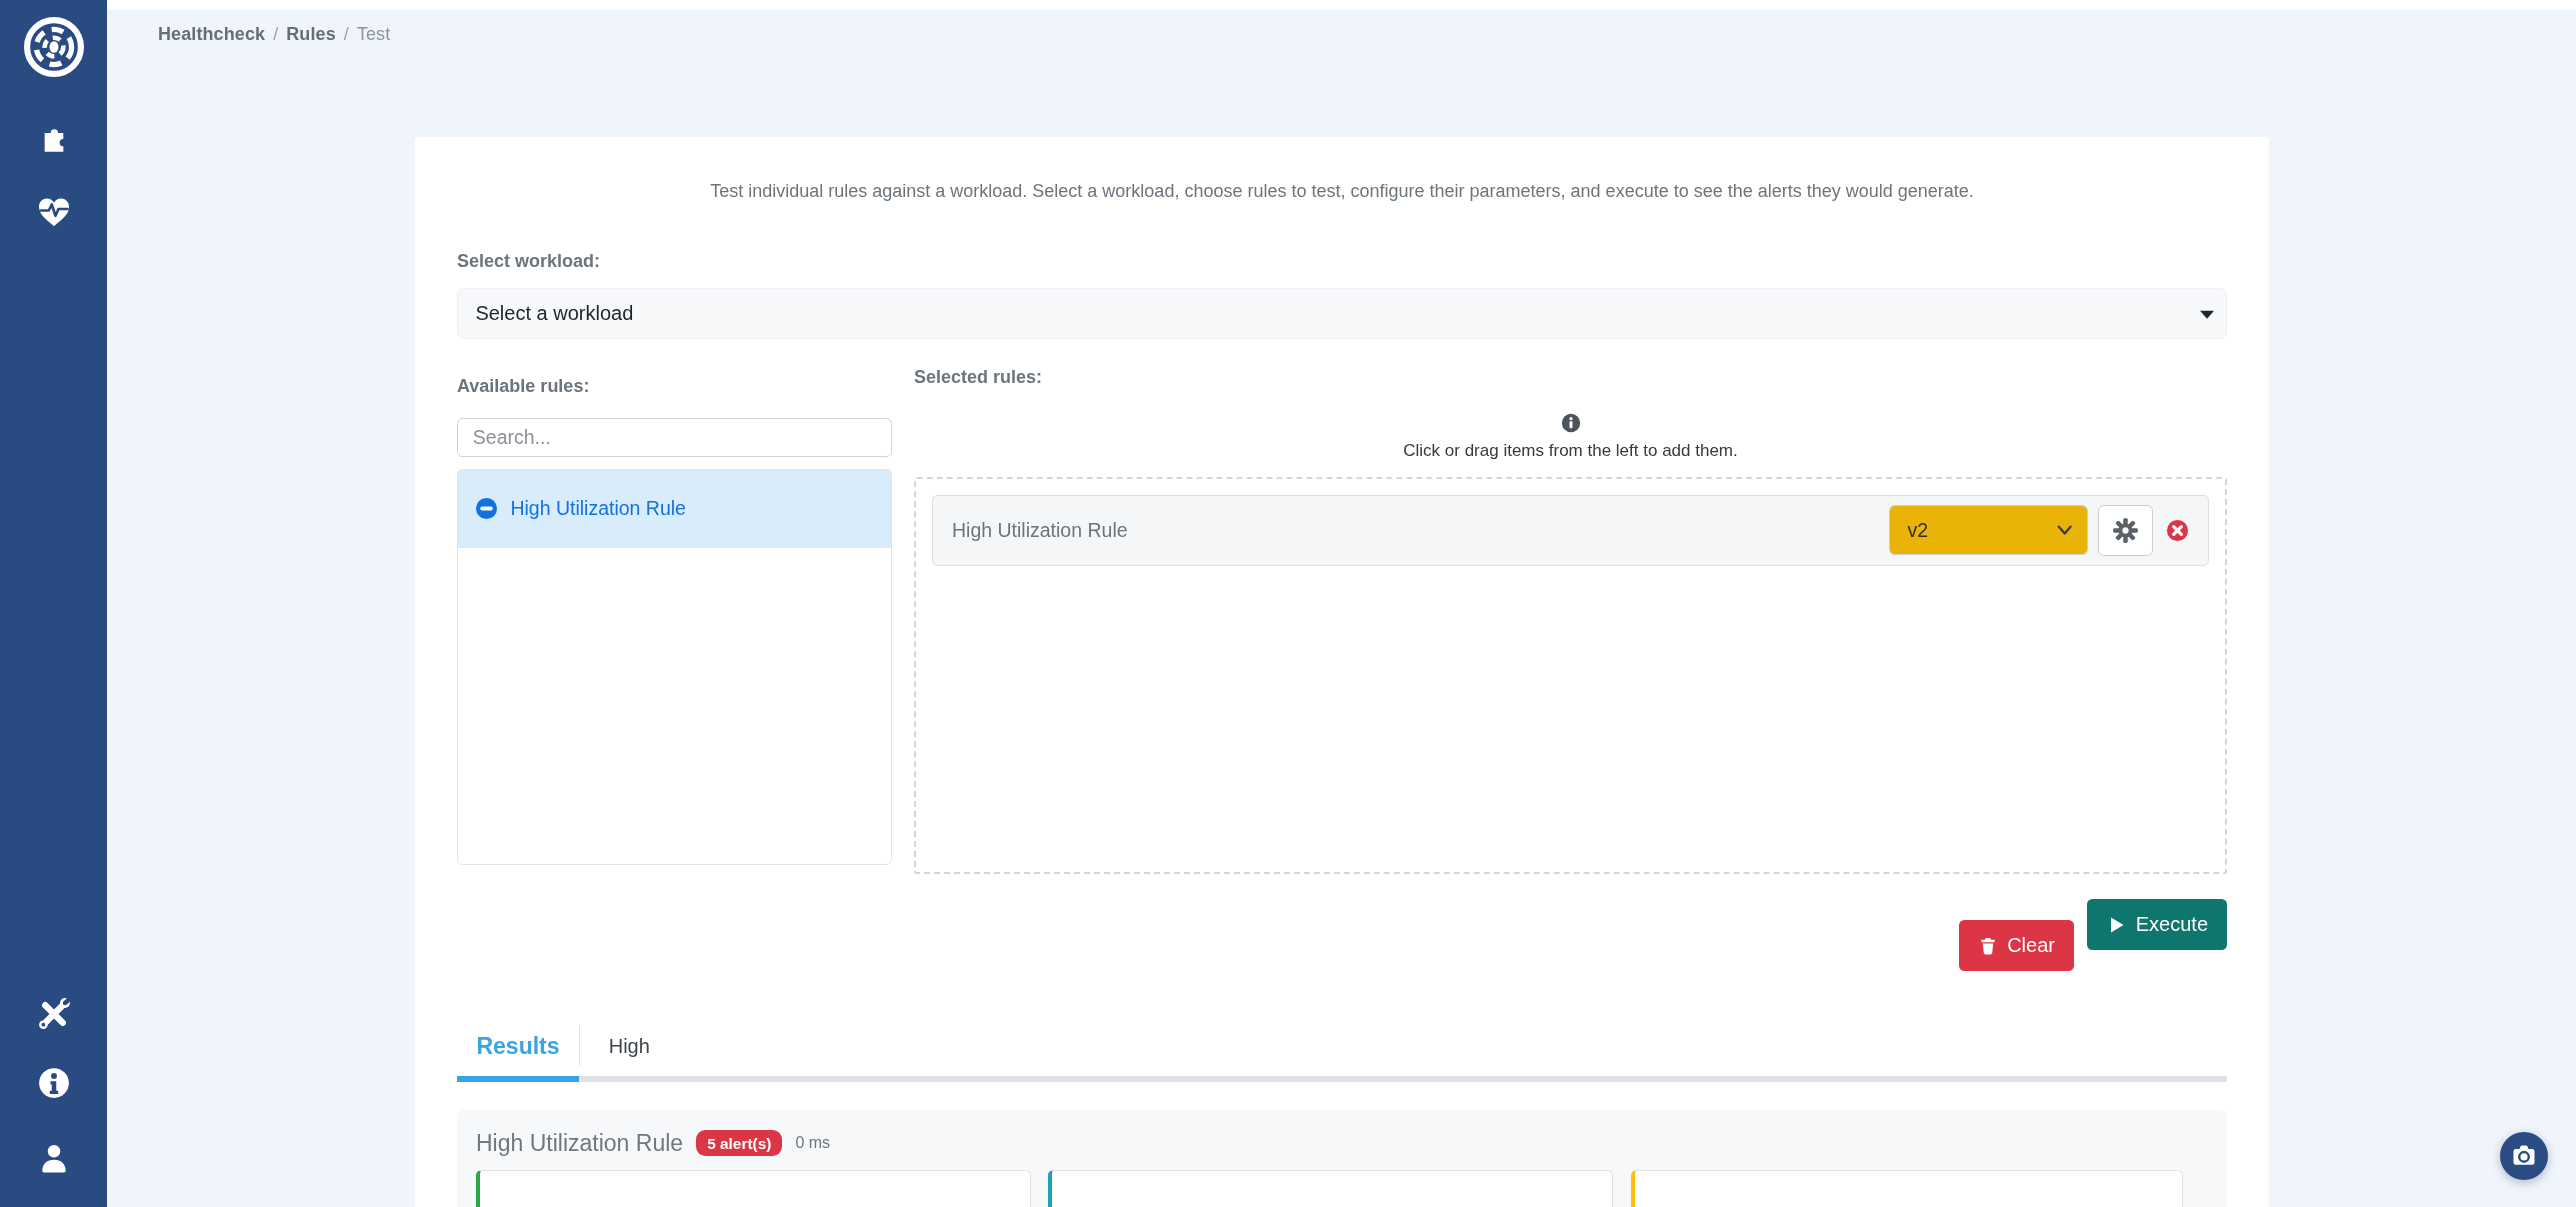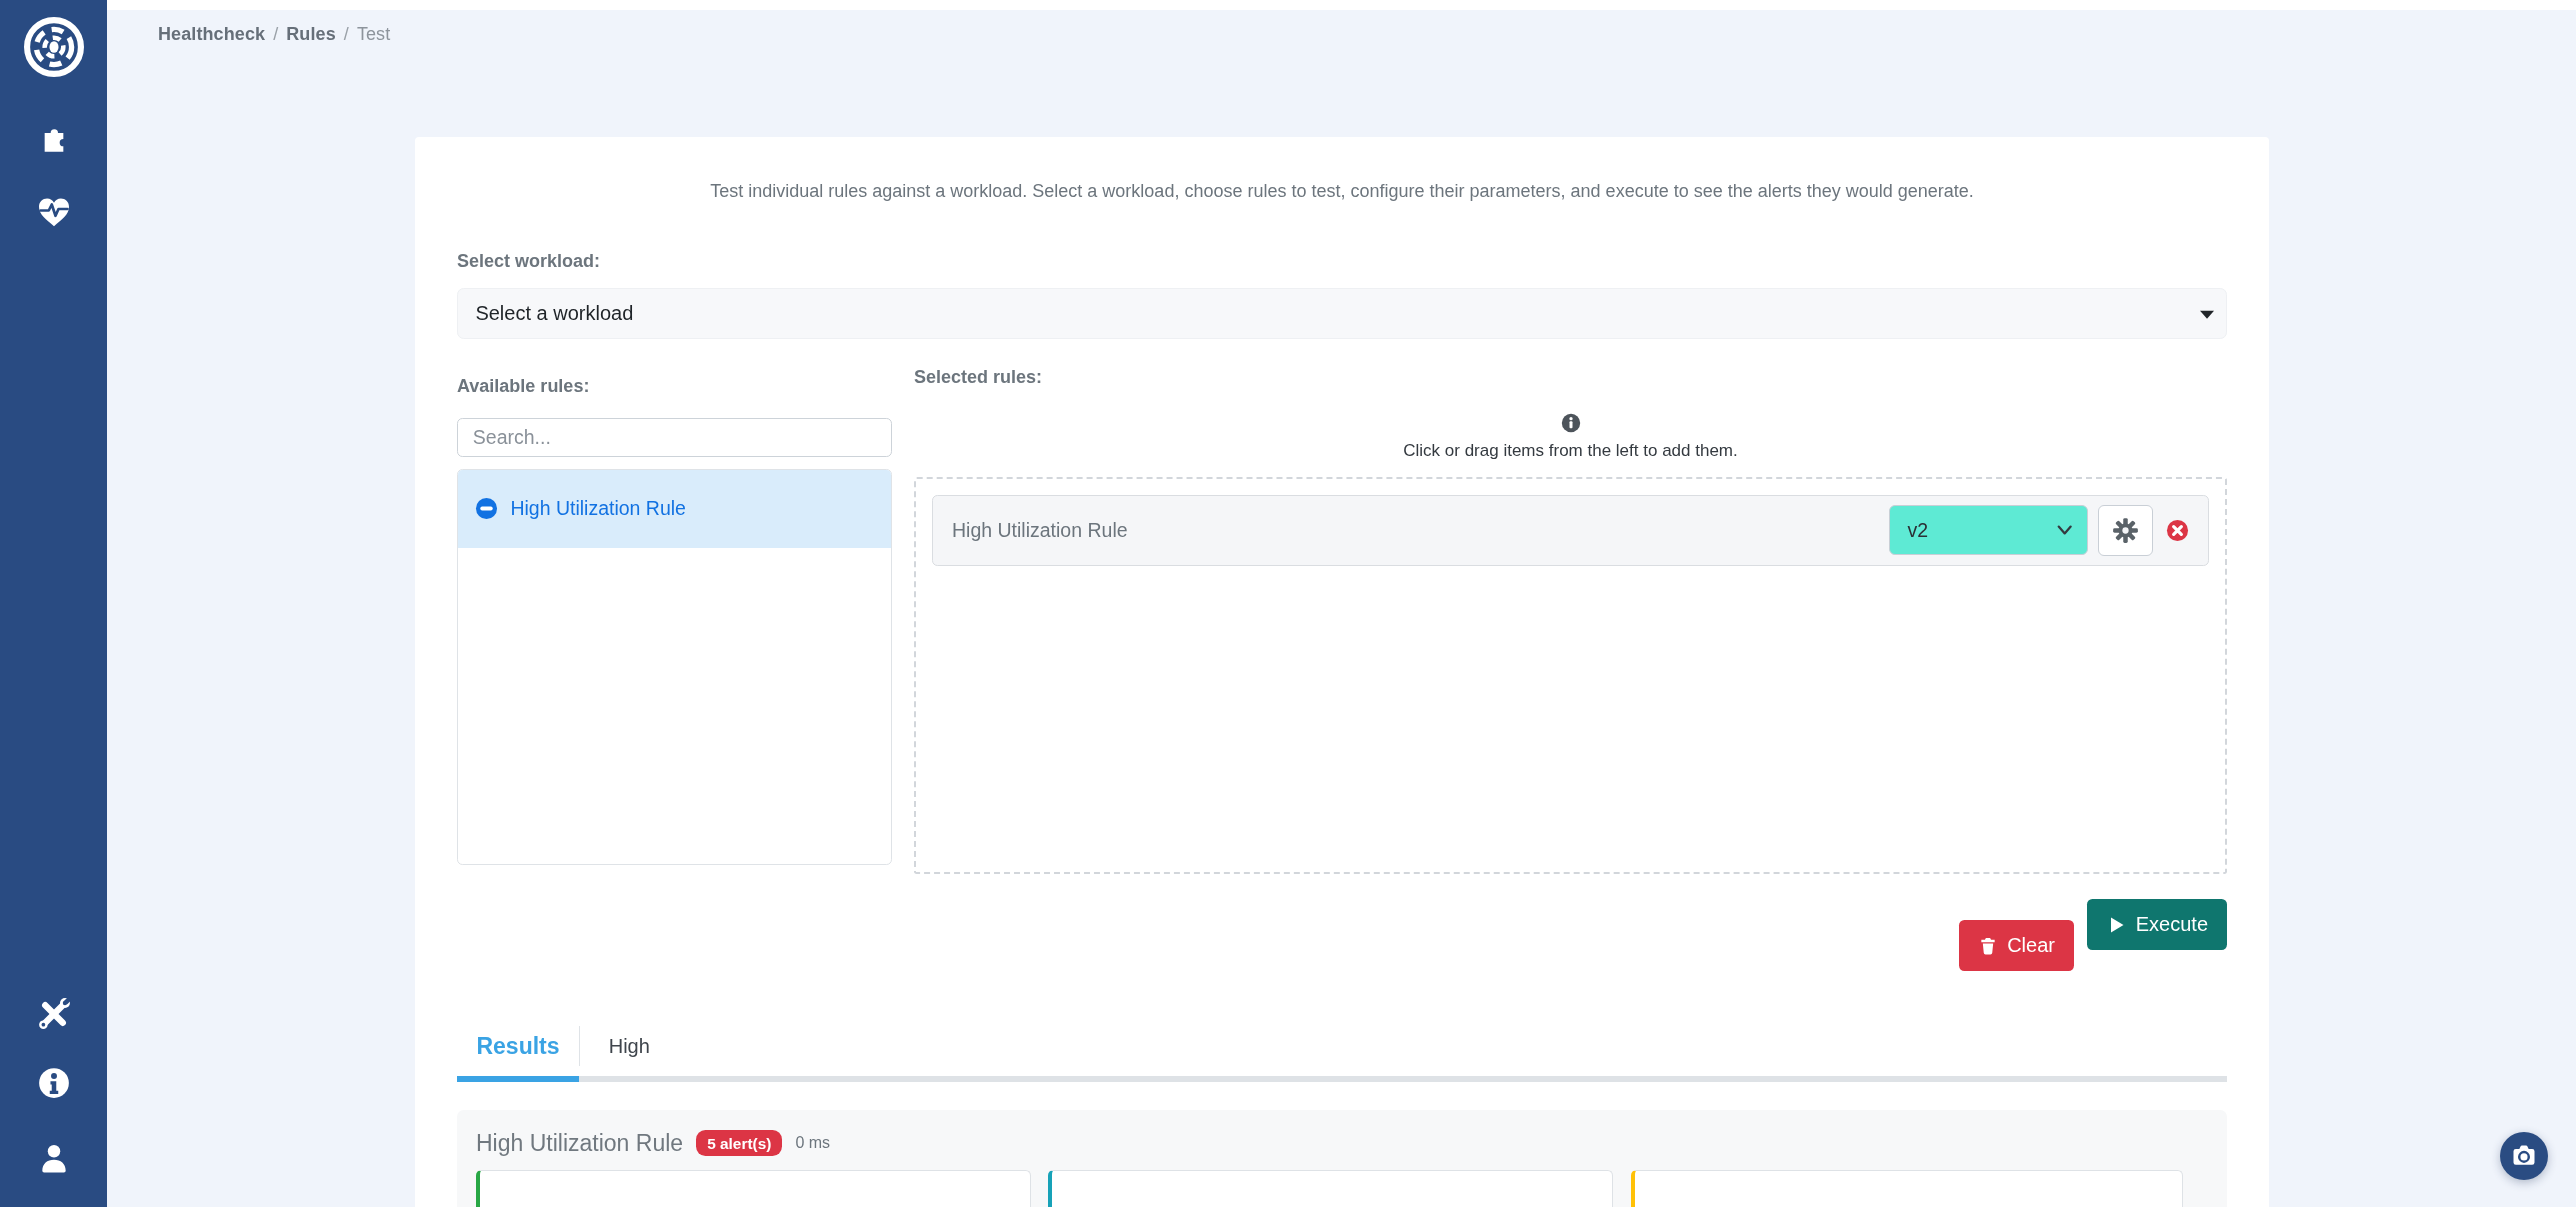--- a/index.html
+++ b/index.html
@@ -74,21 +74,21 @@
   .dropzone {
     margin-top:16px; height:397px; border:2px dashed #d2d6db; border-radius:2.7px;
     padding:16px; background:#fff;
   }
   .selected-rule-row {
     height:71px; background:#f5f6f8; border:0.7px solid #dadde1; border-radius:5.4px;
     display:flex; align-items:center; padding:0 19px; cursor:grab;
   }
   .selected-rule-name { flex:1; font-size:19.5px; color:#6c757d; }
   .version-select {
-    width:199px; height:50px; background:#5eead4; border:0.7px solid #c9cfd6;
+    width:199px; height:50px; background:#eab308; border:0.7px solid #c9cfd6;
     border-radius:6px; display:flex; align-items:center; padding:0 17.4px;
     font-size:19.5px; color:#2b3035; cursor:pointer; position:relative;
   }
   .version-select svg { position:absolute; right:13.4px; top:50%; transform:translateY(-50%); }
   .gear-btn {
     width:55px; height:51px; margin-left:9.4px; background:#fff;
     border:0.7px solid #c9cfd6; border-radius:6px;
     display:flex; align-items:center; justify-content:center; cursor:pointer;
   }
   .remove-btn { margin-left:13.4px; background:none; border:none; cursor:pointer; line-height:0; }

